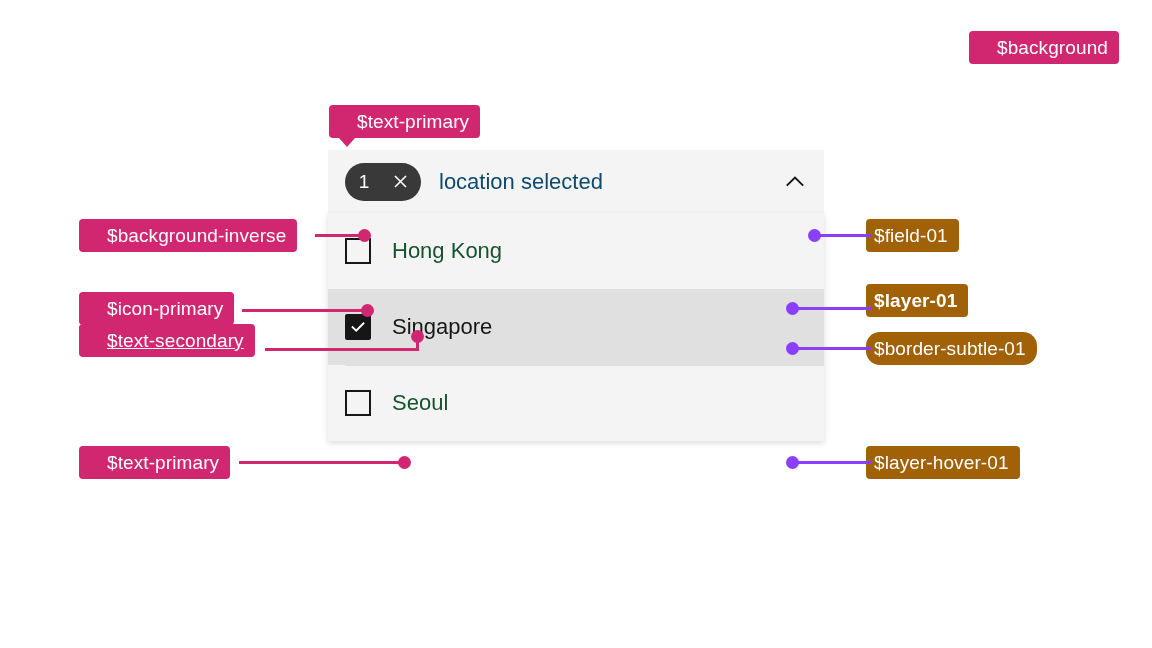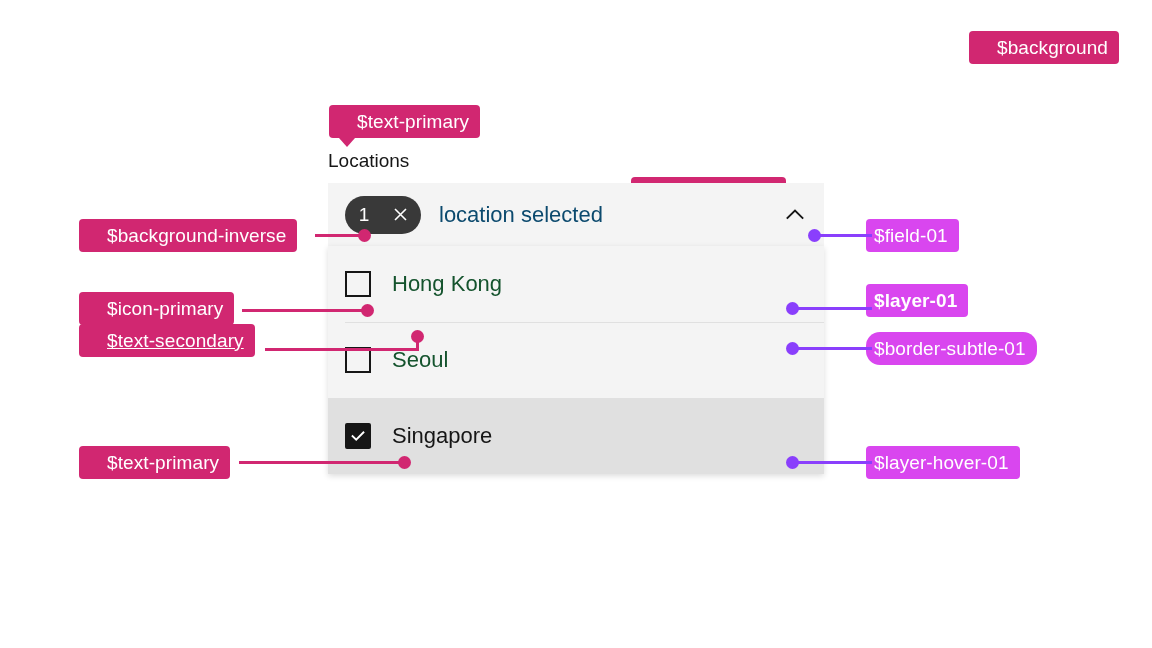--- a/index.html
+++ b/index.html
@@ -17,21 +17,21 @@
     height: 33px;
     border-radius: 4px;
     color: #ffffff;
     font-size: 19px;
     line-height: 33px;
     padding: 0 11px;
     white-space: nowrap;
     letter-spacing: .1px;
   }
   .tag.pink   { background: #d12771; padding-left: 28px; }
-  .tag.purple { background: #d946ef; padding-left: 8px; }
+  .tag.purple { background: #a16207; padding-left: 8px; }
 
   
   .tag .tail {
     position: absolute;
     width: 0; height: 0;
     border-left: 8px solid transparent;
     border-right: 8px solid transparent;
   }
   .tag.pink   .tail.down { border-top: 9px solid #d12771; top: 100%; }
   .tail.tl { left: 10px; }
@@ -152,21 +152,20 @@
     <span class="tail down tl"></span>
   </div>
 
   <div class="tag pink" style="left:631px; top:177px;">
     <span>$icon-primary</span>
     <span class="tail down tr"></span>
   </div>
 
   <div id="component">
 
-    <div class="field-label">Locations</div>
 
     <div class="field">
       <div class="pill">
         <span class="count">1</span>
         <span class="clear">
           <svg width="17" height="17" viewBox="0 0 17 17" aria-hidden="true">
             <path d="M3 3 L14 14 M14 3 L3 14" stroke="#ffffff" stroke-width="1.6" fill="none"></path>
           </svg>
         </span>
       </div>
@@ -178,35 +177,35 @@
       </span>
     </div>
 
     <div class="menu">
 
       <div class="opt">
         <span class="cb"></span>
         <span class="lbl secondary">Hong Kong</span>
       </div>
 
-      <div class="opt">
-        <span class="divider"></span>
-        <span class="cb"></span>
-        <span class="lbl secondary">Seoul</span>
-      </div>
-
       <div class="opt hover">
         <span class="cb checked">
           <svg width="18" height="18" viewBox="0 0 18 18" aria-hidden="true">
             <path d="M3.6 9.2 L7.2 12.6 L14.4 5.4" stroke="#ffffff" stroke-width="1.9" fill="none" stroke-linecap="square"></path>
           </svg>
         </span>
         <span class="lbl primary">Singapore</span>
       </div>
 
+      <div class="opt">
+        <span class="divider"></span>
+        <span class="cb"></span>
+        <span class="lbl secondary">Seoul</span>
+      </div>
+
     </div>
   </div>
 
   <div class="tag pink" style="left:79px; top:219px;">
     <span>$background-inverse</span>
   </div>
   <div class="conn" style="left:315px; top:234px; width:52px; height:3px;"></div>
   <div class="dot" style="left:358px; top:229px;"></div>
 
   <div class="tag pink" style="left:79px; top:292px;">

